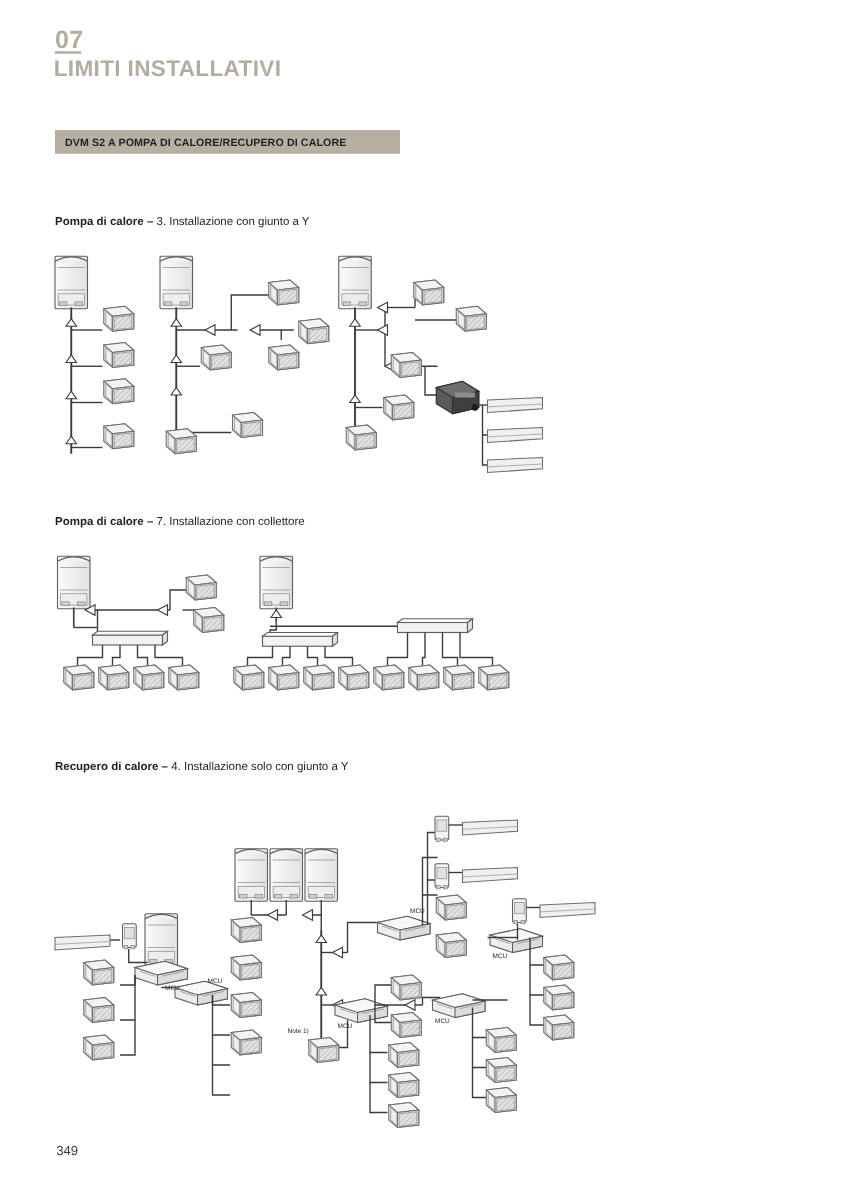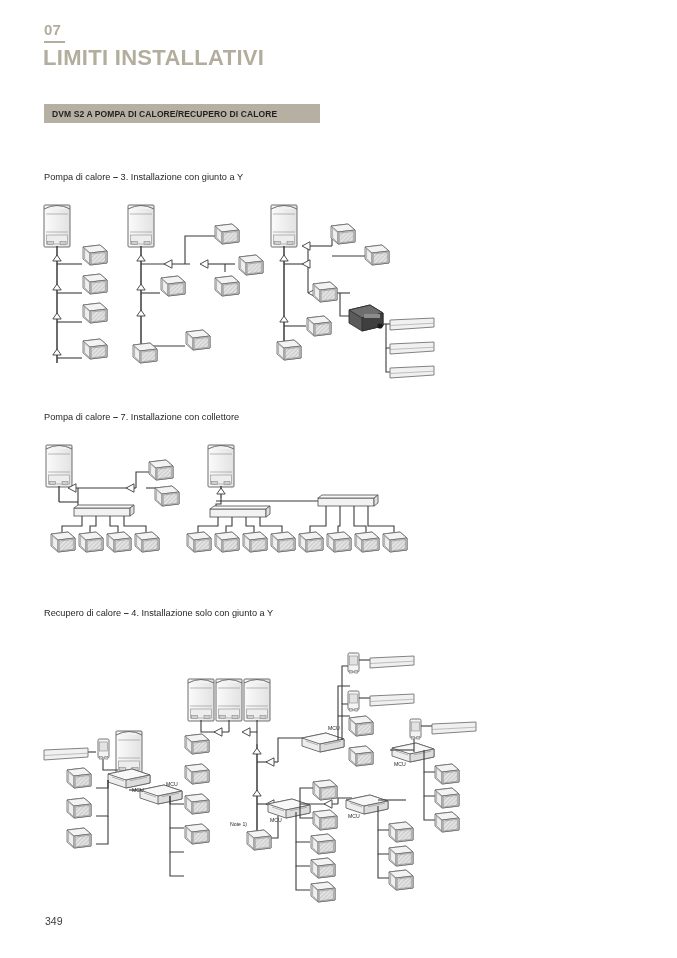--- a/index.html
+++ b/index.html
@@ -9,47 +9,47 @@
     font-family:"Liberation Sans", sans-serif;
     color:#231f20;
     overflow:hidden;
     position:relative;
   }
   .page{position:relative;width:677px;height:958px;}
 
   
   .chapter-num{
     position:absolute;left:44px;top:22px;
-    font-size:15px;font-weight:700;color:#b2ad9d;
+    font-size:20px;font-weight:700;color:#b2ad9d;
     letter-spacing:.2px;line-height:1;
   }
   .chapter-rule{
     position:absolute;left:44px;top:41px;width:21px;height:2px;background:#b2ad9d;
   }
   .chapter-title{
     position:absolute;left:43px;top:46px;
-    font-size:22px;font-weight:700;color:#b2ad9d;
+    font-size:18px;font-weight:700;color:#b2ad9d;
     letter-spacing:.3px;line-height:1.1;
   }
   .banner{
     position:absolute;left:44px;top:104px;
     width:276px;height:19px;
     background:#b5b0a1;
     display:flex;align-items:center;text-align:center;
   }
   .banner-label{
     font-size:8.5px;font-weight:700;color:#231f20;
     letter-spacing:.1px;padding-left:8px;white-space:nowrap;
   }
 
   
   .sec-head{
     position:absolute;font-size:9.2px;color:#231f20;white-space:nowrap;
   }
-  .sec-head b{font-weight:400;margin-top:13px;}
+  .sec-head b{font-weight:700;margin-top:13px;}
   .sec-head .dash{font-weight:700;}
 
   
   .page-num{
     position:absolute;left:45px;top:915px;
     font-size:10.5px;color:#3b3b3b;
   }
 
   
   .diagram{position:absolute;}

